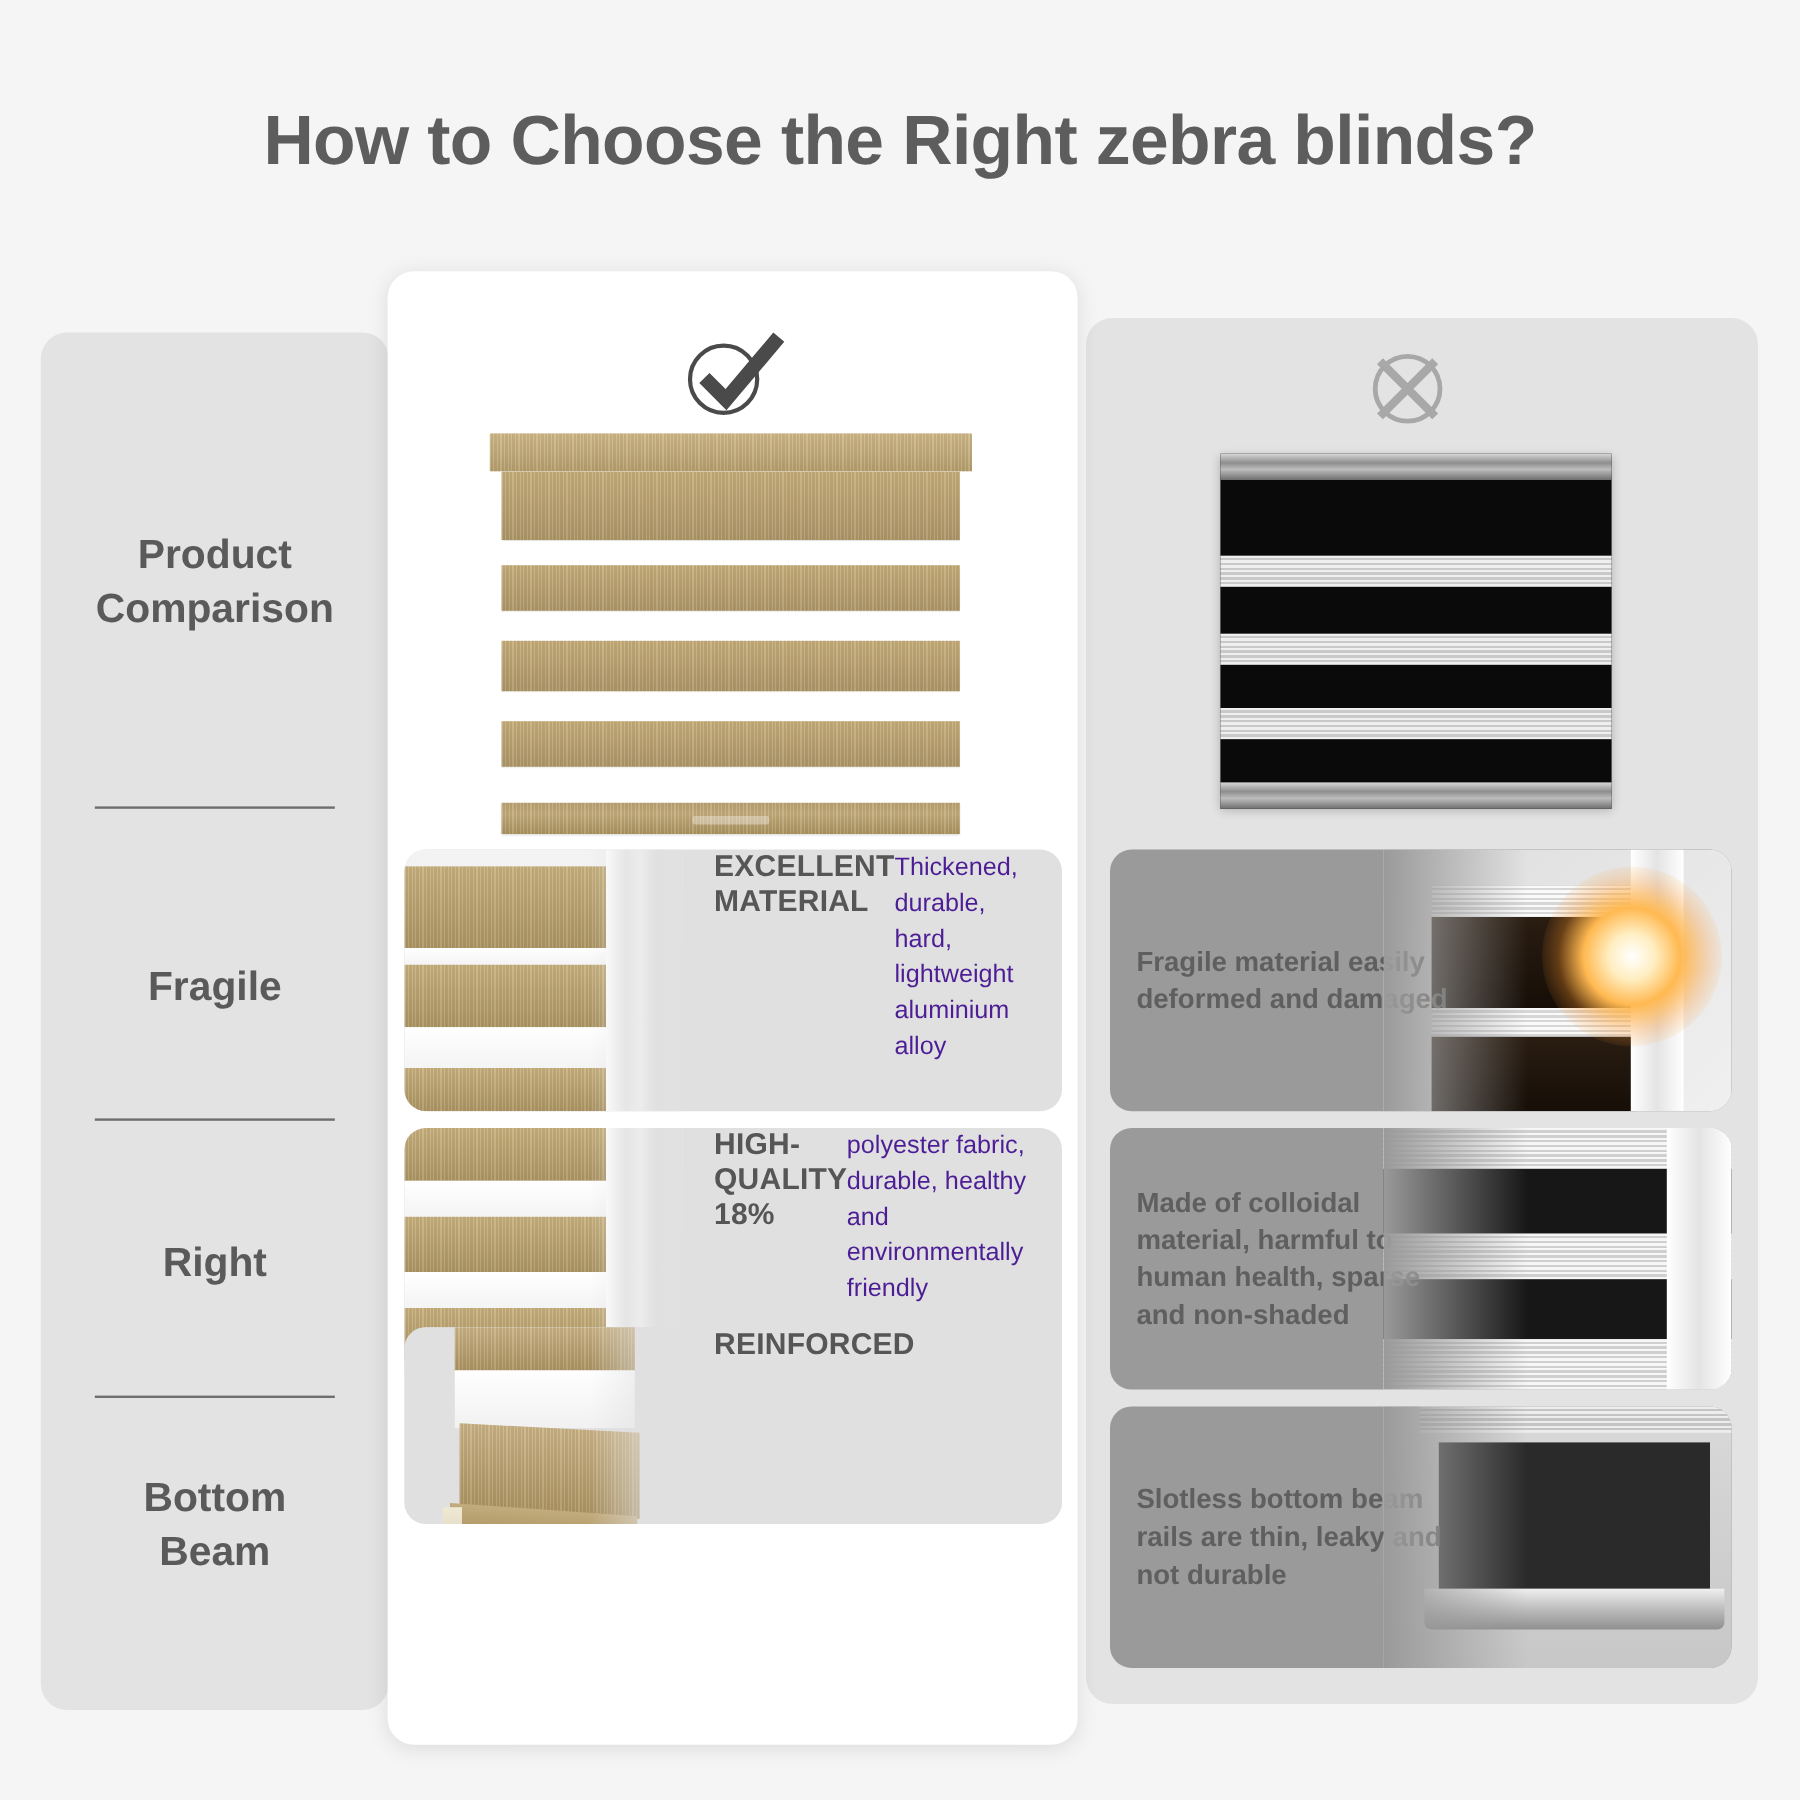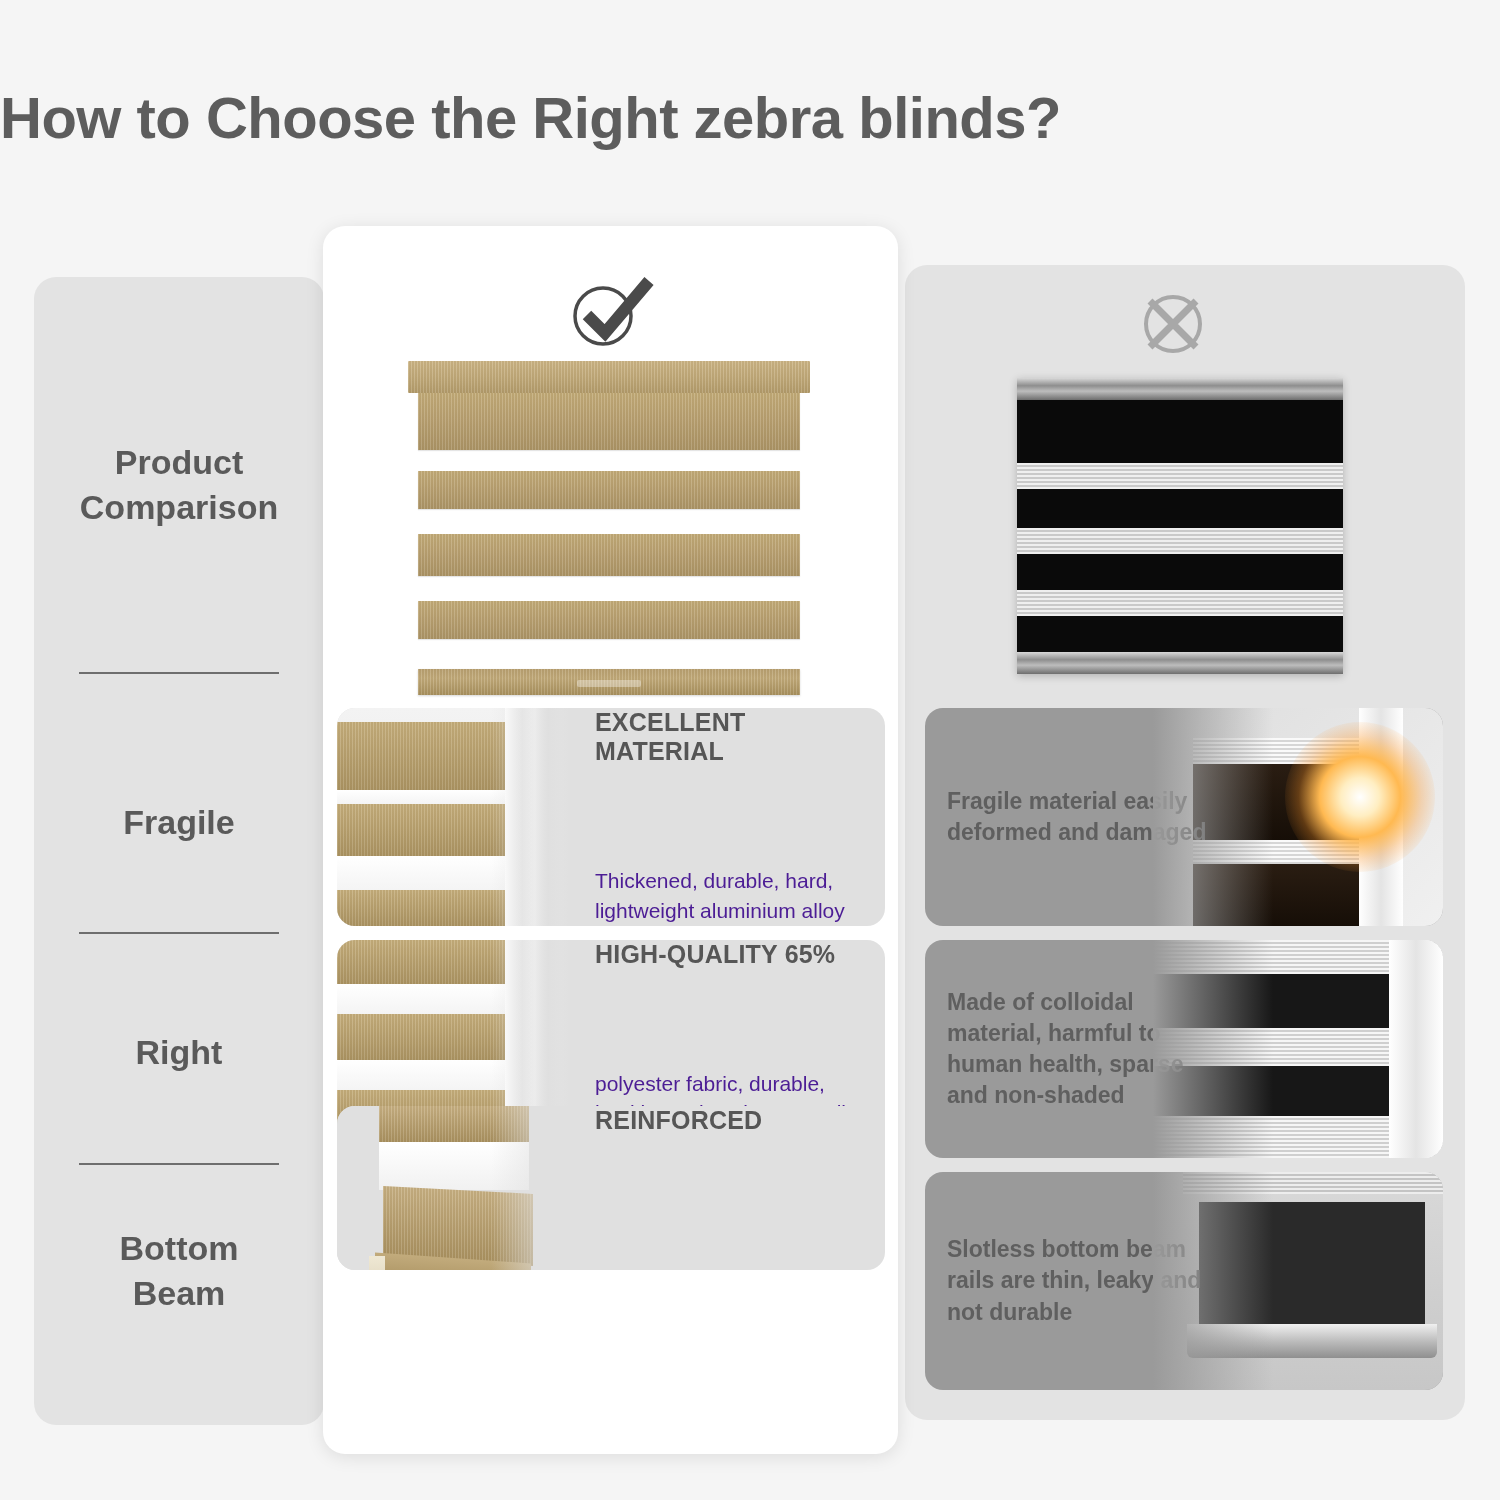--- a/index.html
+++ b/index.html
@@ -14,20 +14,21 @@
     overflow: hidden;
     position: relative;
   }
 
   
   .page-title {
     position: absolute;
     top: 84px;
     left: 0;
     width: 1500px;
+    text-align: center;
     font-size: 58px;
     font-weight: bold;
     color: #5d5d5d;
     letter-spacing: -0.5px;
     white-space: nowrap;
   }
 
   
   .sidebar-panel {
     position: absolute;
@@ -194,22 +195,22 @@
     width: 78px; height: 100%;
     background: linear-gradient(90deg, rgba(224,224,224,0) 0%, #e0e0e0 100%);
   }
   .feature-text {
     position: absolute;
     left: 258px;
     top: 0;
     right: 16px;
     height: 100%;
     display: flex;
-    flex-direction: column;
-    justify-content: space-between;
+    flex-direction: row;
+    justify-content: flex-start;
   }
   .feature-heading {
     font-size: 25px;
     font-weight: bold;
     color: #565656;
     letter-spacing: 0.2px;
     margin-bottom: 13px;
   }
   .feature-body {
     font-size: 21px;
@@ -431,21 +432,21 @@
     <div class="win-frame"></div>
     <div class="win-blind-strip" style="top:0px;   height:44px;"></div>
     <div class="win-sheer-strip" style="top:44px;  height:30px;"></div>
     <div class="win-blind-strip" style="top:74px;  height:46px;"></div>
     <div class="win-sheer-strip" style="top:120px; height:30px;"></div>
     <div class="win-blind-strip" style="top:150px; height:44px;"></div>
     <div class="win-sheer-strip" style="top:194px; height:24px;"></div>
     <div class="win-moulding"></div>
   </div>
   <div class="feature-text">
-    <div class="feature-heading">HIGH-QUALITY 65%</div>
+    <div class="feature-heading">HIGH-QUALITY 18%</div>
     <div class="feature-body">polyester fabric, durable, healthy and environmentally friendly</div>
   </div>
 </div>
 
 <div class="feature-card" style="top:1106px; height:164px;">
   <div class="feature-photo">
     <div class="beam-photo-bg"></div>
     <div class="beam-slat" style="left:42px; top:0px;  width:150px; height:36px;"></div>
     <div class="beam-sheer" style="left:42px; top:36px; width:150px; height:48px;"></div>
     <div class="beam-slat" style="left:46px; top:84px; width:150px; height:72px; transform:skewY(3deg);"></div>

